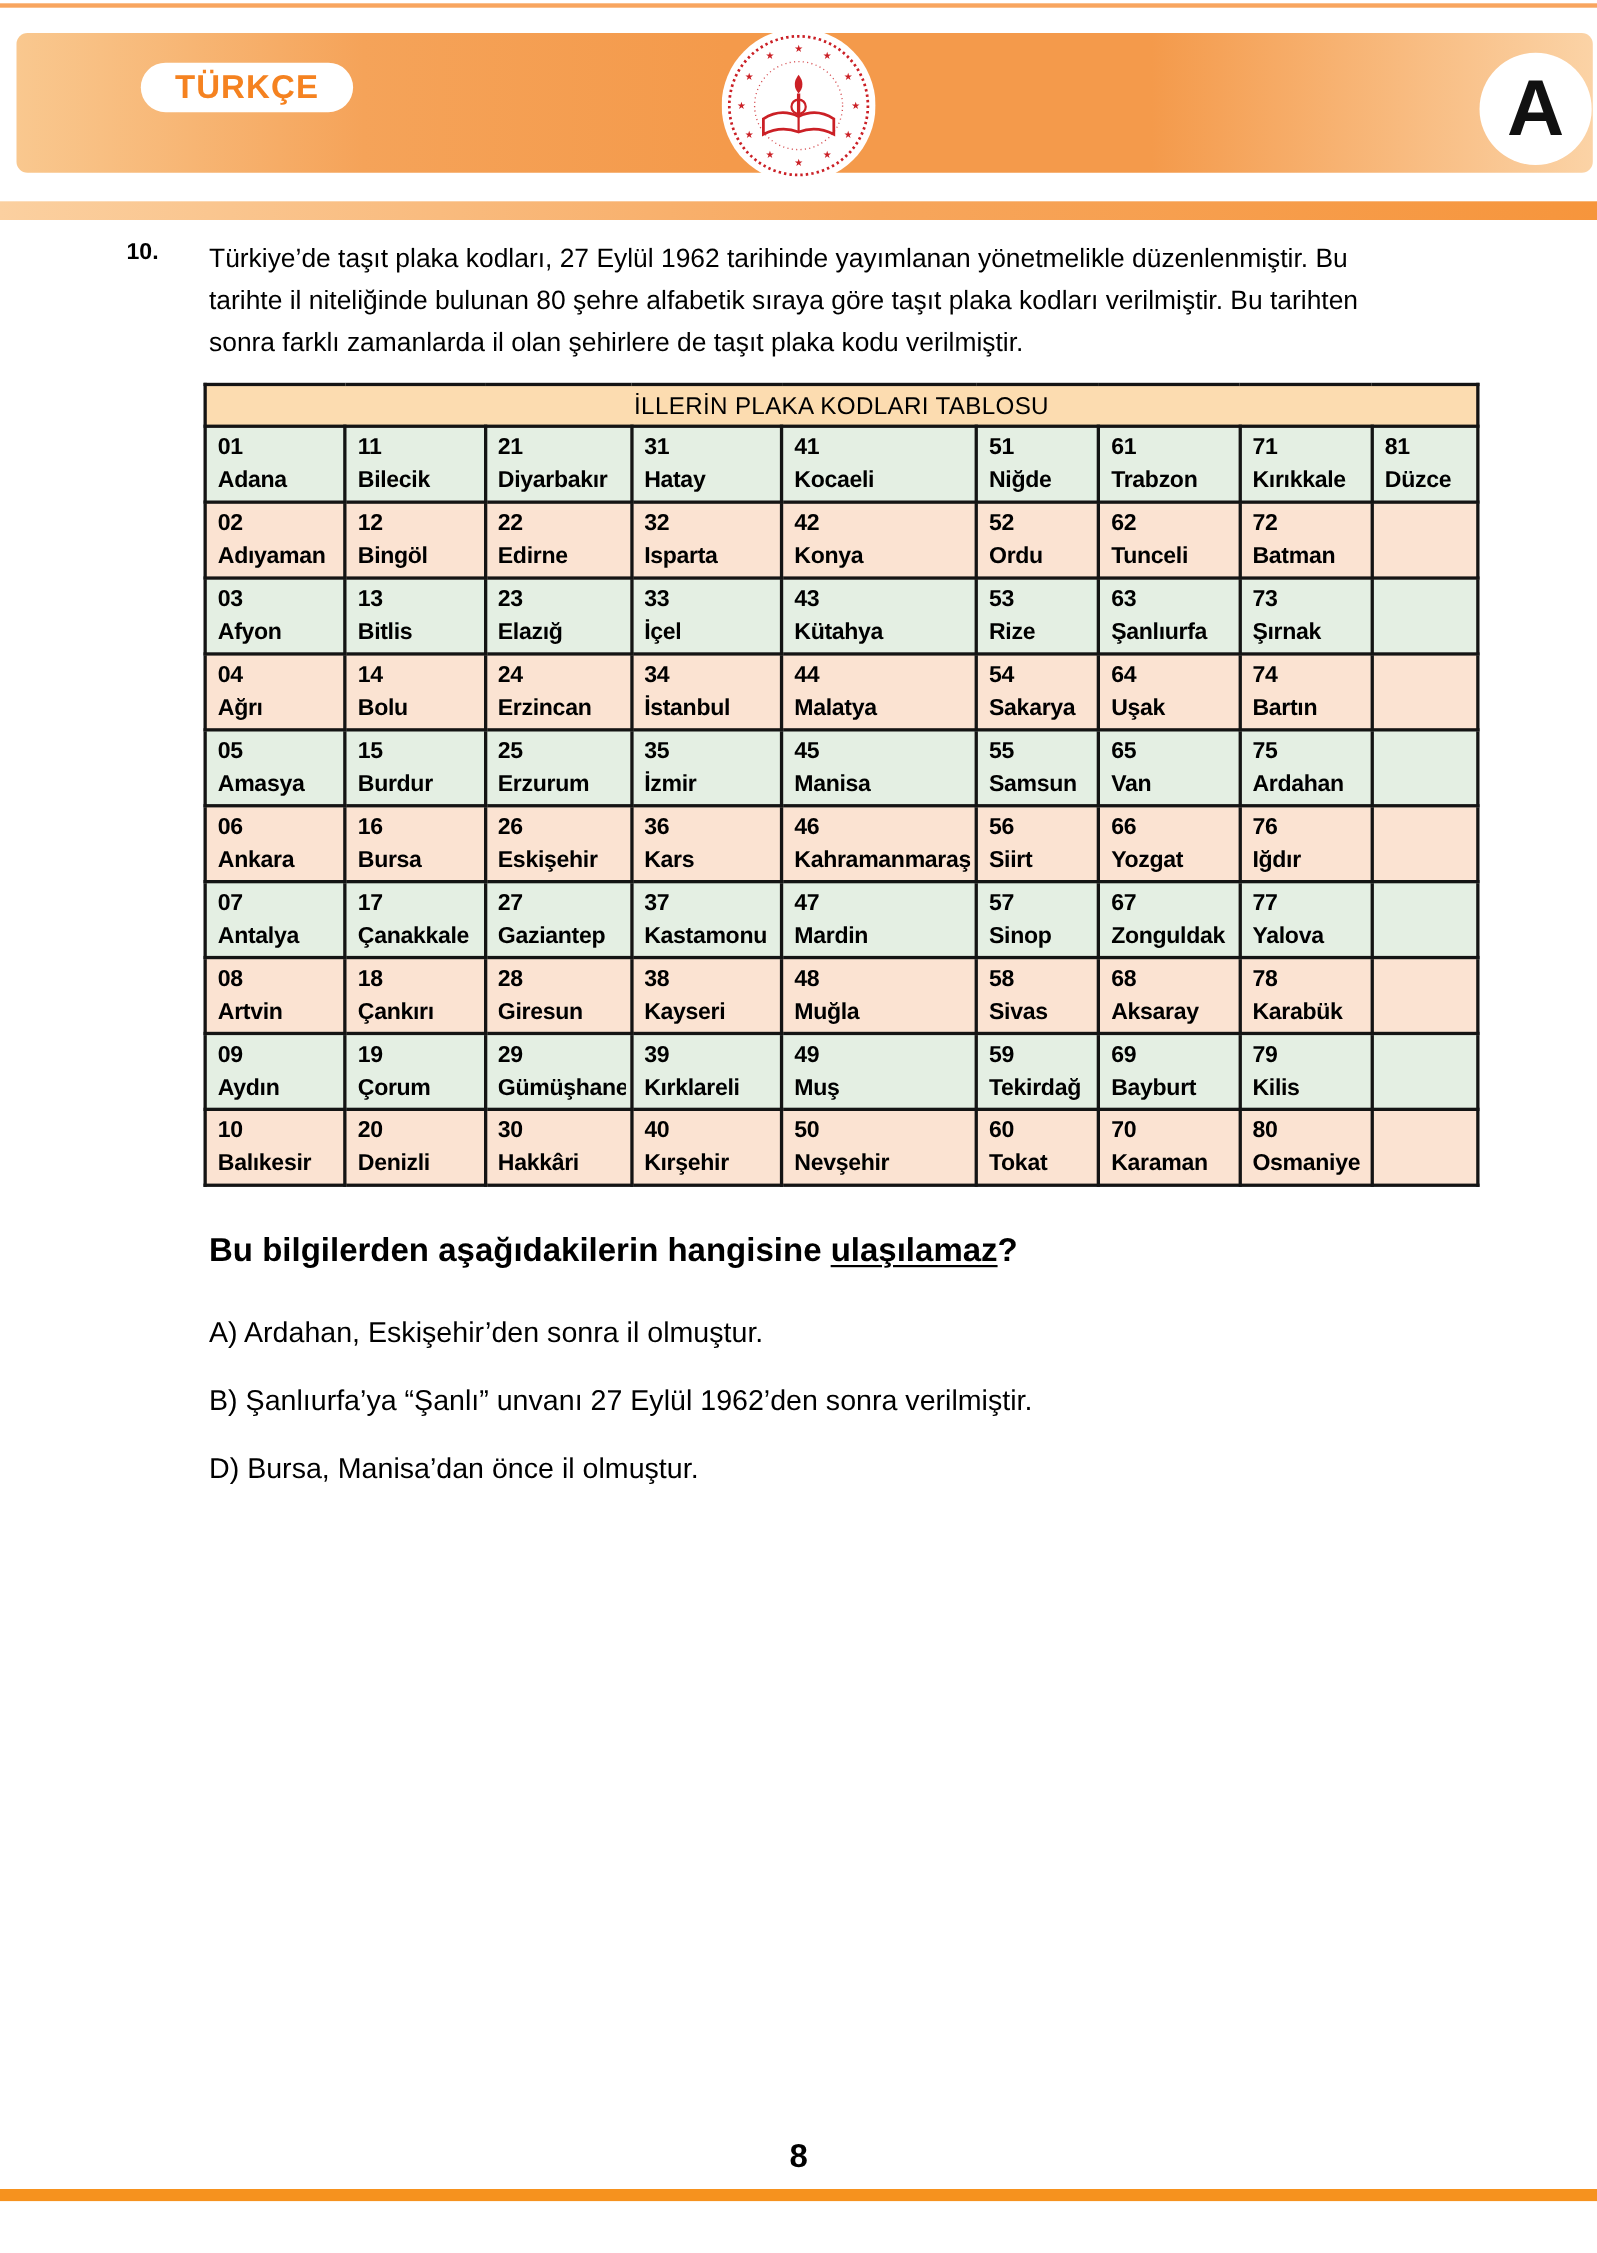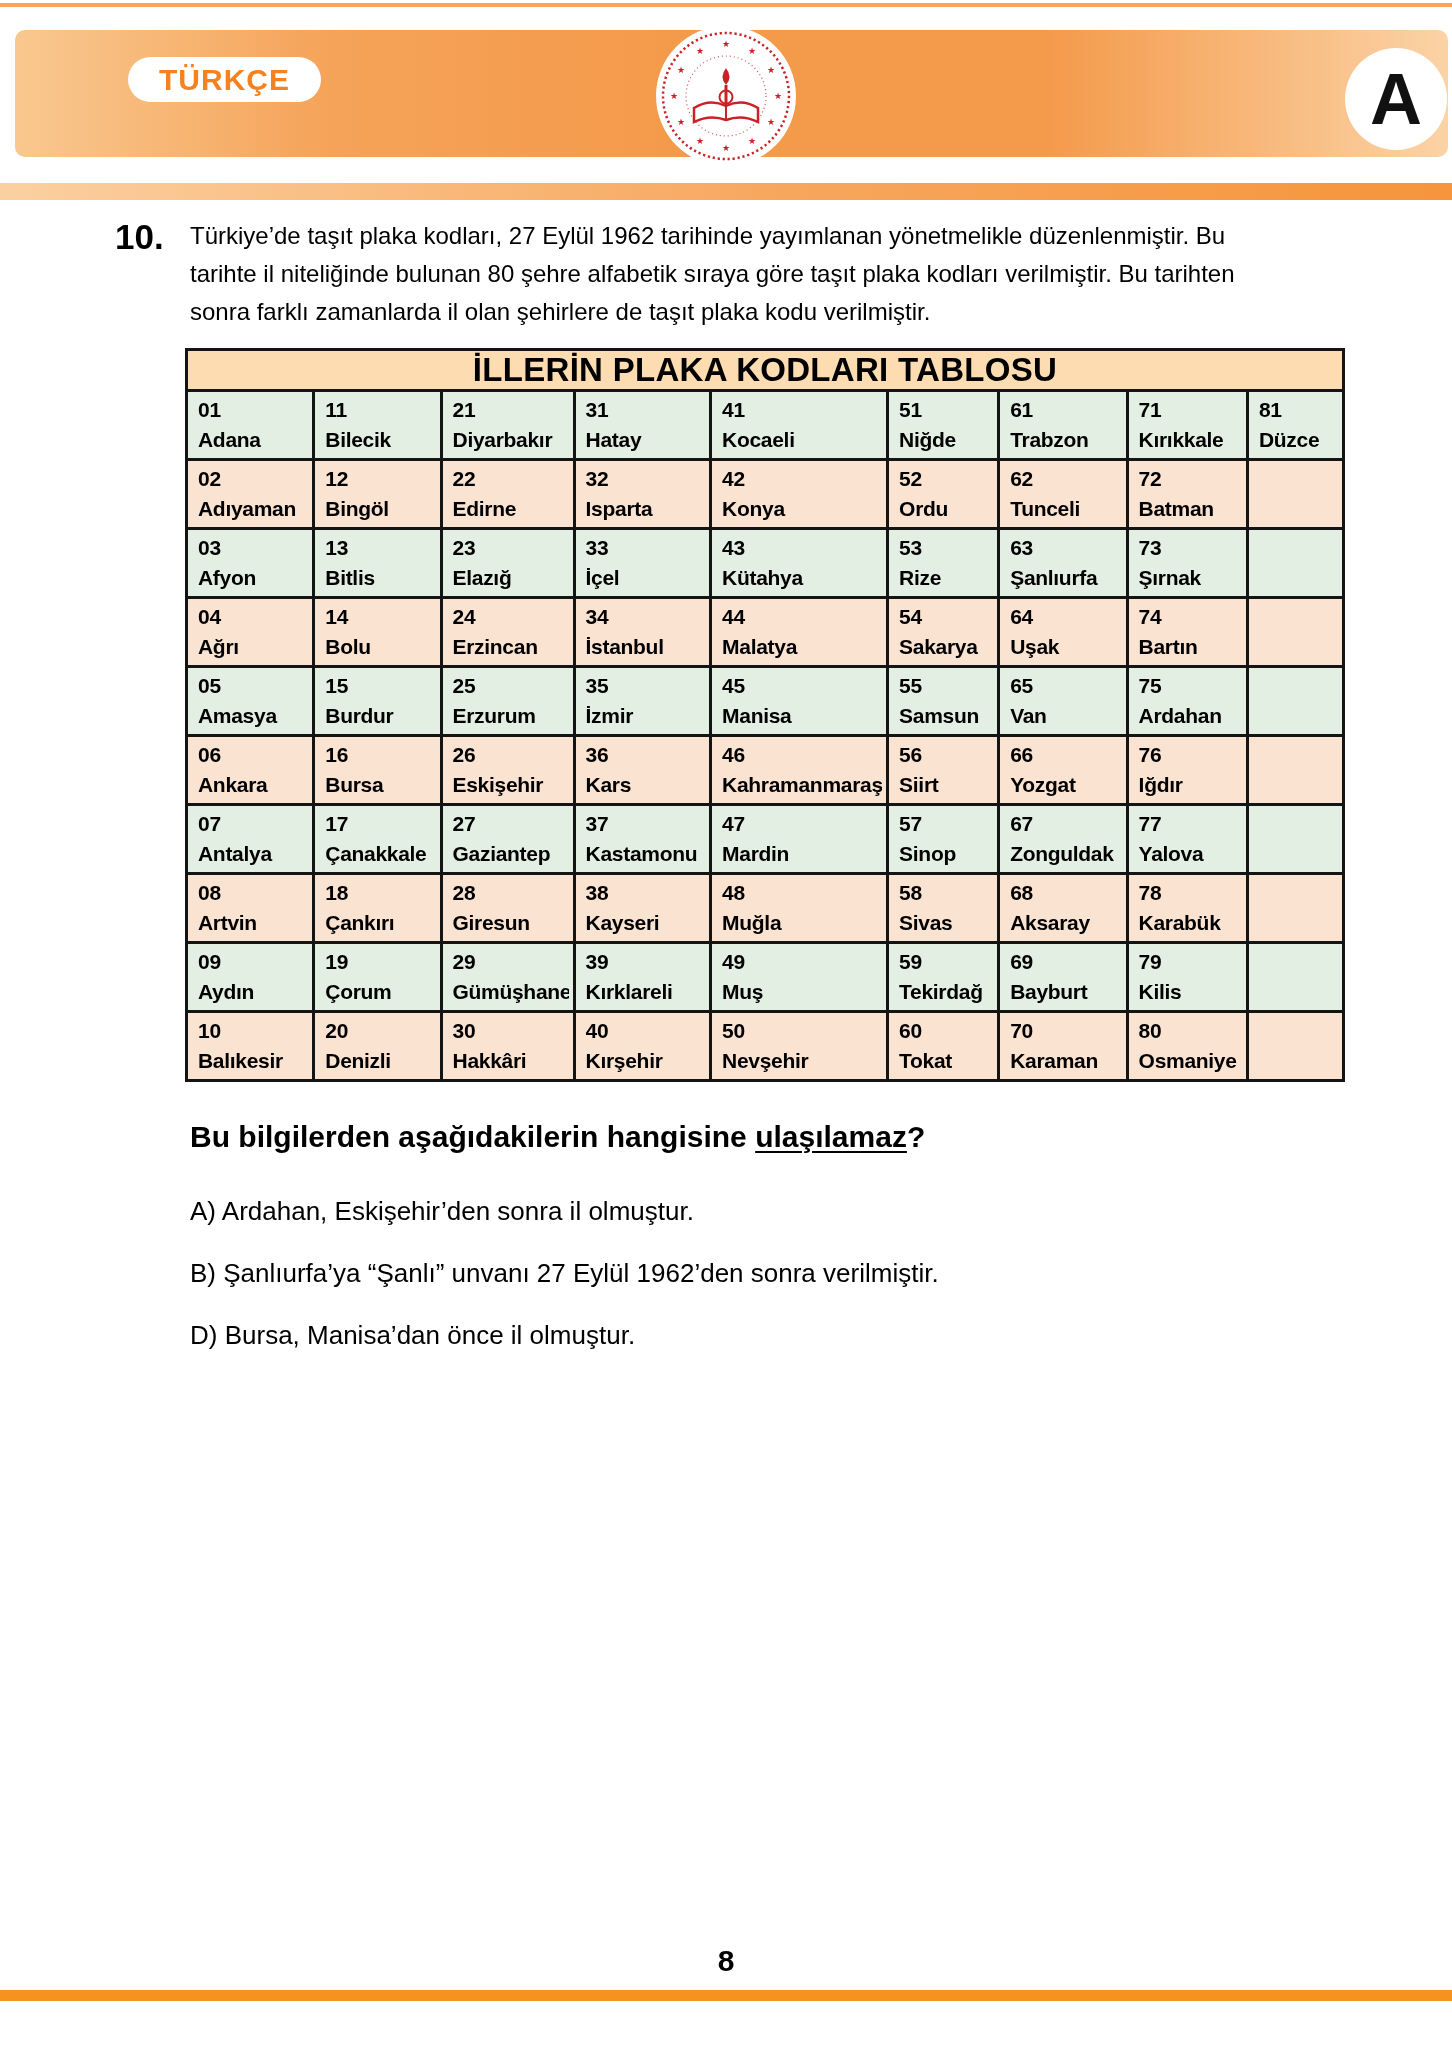--- a/index.html
+++ b/index.html
@@ -26,30 +26,30 @@
   .logo-wrap{position:absolute;left:641px;top:-4px;width:140px;height:140px;}
   .booklet-circle{
     position:absolute;left:1330px;top:18px;width:102px;height:102px;border-radius:50%;
     background:#fff;display:flex;align-items:center;justify-content:center;
   }
   .booklet-circle span{font-weight:bold;font-size:72px;line-height:1;color:#111;}
   .band{
     position:absolute;left:0;top:183px;width:100%;height:17px;
     background:linear-gradient(90deg,#fbd0a0 0%,#f7a65c 55%,#f6953c 100%);
   }
-  .q-number{position:absolute;left:115px;top:217px;font-size:35px;font-weight:bold;}
+  .q-number{position:absolute;left:115px;top:217px;font-size:21px;font-weight:bold;}
   .q-text{position:absolute;left:190px;top:217px;width:1215px;font-size:24px;line-height:38px;}
   .plate-table{
     position:absolute;left:185px;top:348px;width:1160px;
     border-collapse:collapse;table-layout:fixed;
   }
   .plate-table th,.plate-table td{border:3px solid #141414;}
   .plate-table th{
     height:38px;background:var(--table-header-bg,#fcdcb0);
-    font-size:33px;font-weight:bold;text-align:center;letter-spacing:0.3px;
+    font-size:22px;font-weight:normal;text-align:center;letter-spacing:0.3px;
   }
   .plate-table td{
     height:69px;vertical-align:middle;padding:3px 4px 3px 10px;
   }
   .row-green td{background:var(--row-green,#e4efe3);}
   .row-peach td{background:var(--row-peach,#fbe3d2);}
   .plate-table .code,.plate-table .name{
     font-size:21px;font-weight:bold;line-height:30px;letter-spacing:-0.3px;
     white-space:nowrap;overflow:hidden;
   }

